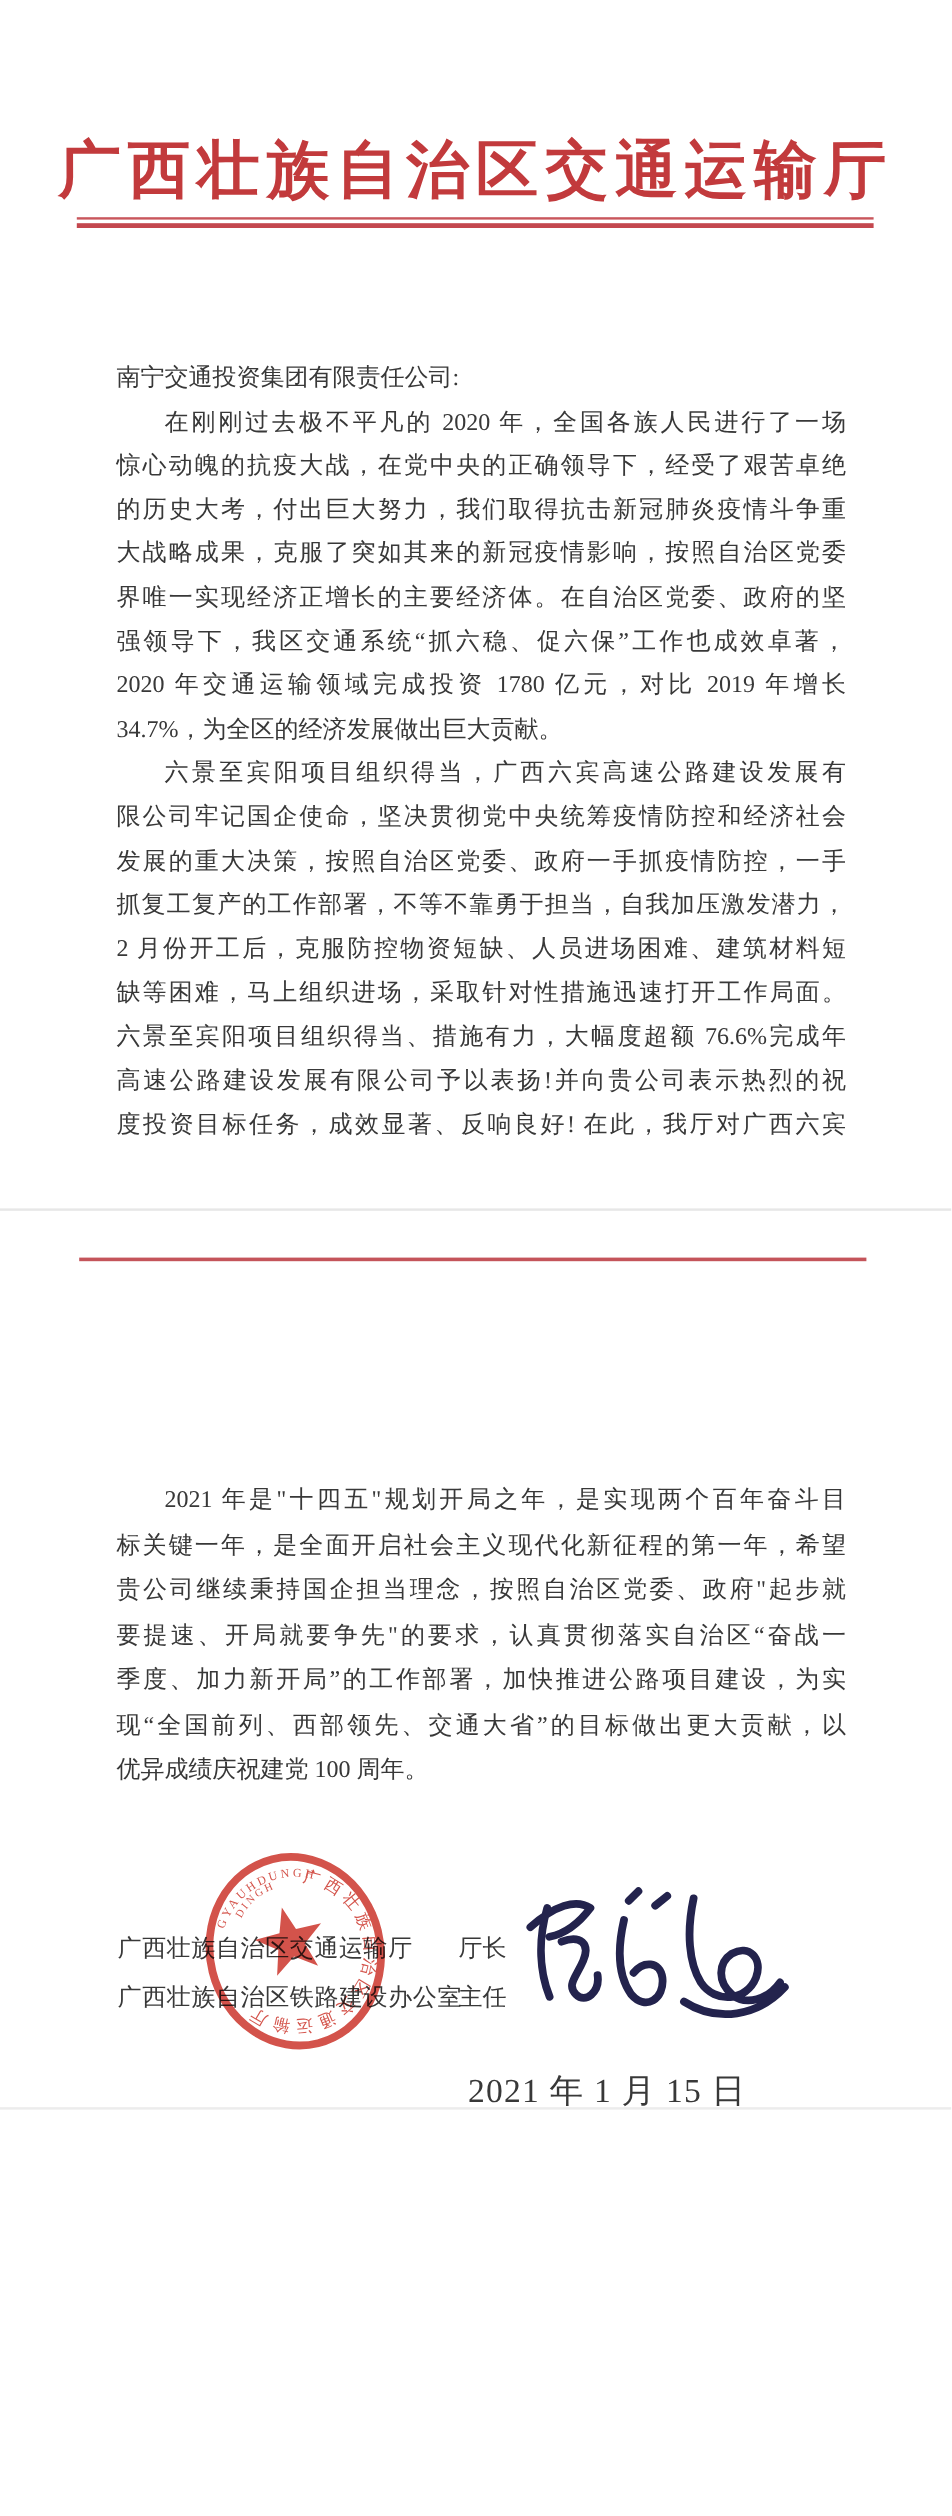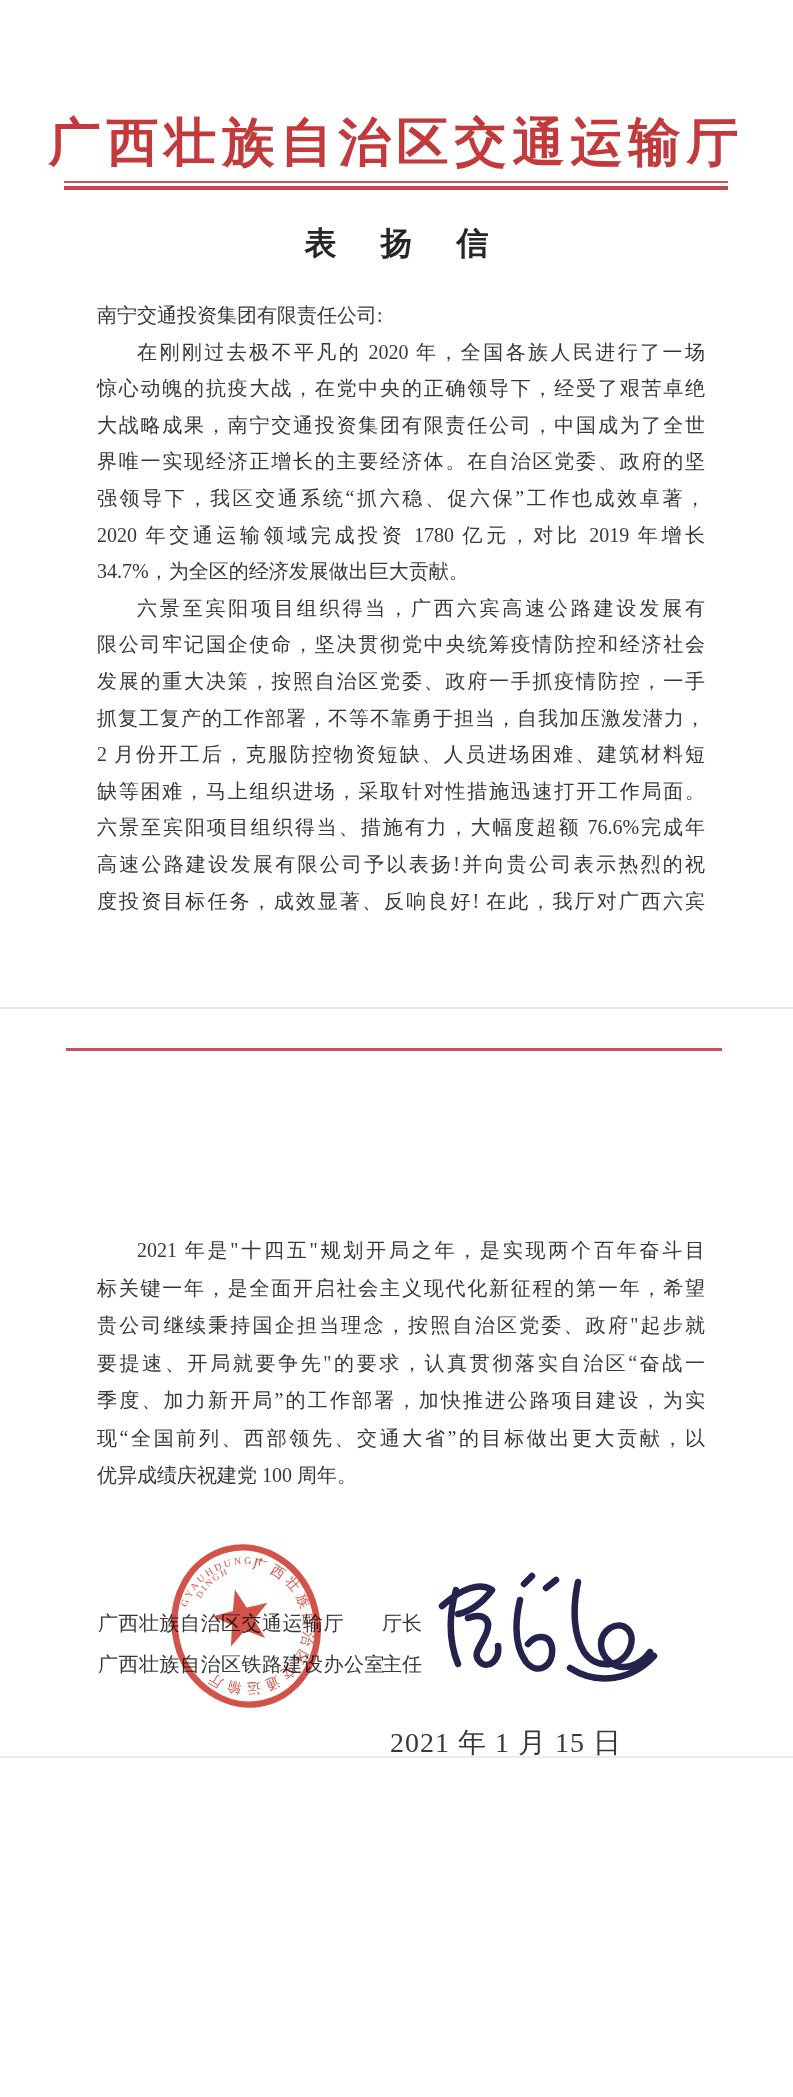--- a/index.html
+++ b/index.html
@@ -53,27 +53,27 @@
 
 <div class="page">
 
   <h1 class="letterhead">广西壮族自治区交通运输厅</h1>
 
   <div class="header-rule">
     <div class="thin"></div>
     <div class="thick"></div>
   </div>
 
-  <h2 class="letter-title">表 扬 信</h2>
 
   <div class="body-text body-p1">
     <div class="salutation">南宁交通投资集团有限责任公司:</div>
     <div class="line indent">在刚刚过去极不平凡的 2020 年，全国各族人民进行了一场</div>
     <div class="line">惊心动魄的抗疫大战，在党中央的正确领导下，经受了艰苦卓绝</div>
-    <div class="line">大战略成果，南宁交通投资集团有限责任公司，中国成为了全世</div>
+    <div class="line">的历史大考，付出巨大努力，我们取得抗击新冠肺炎疫情斗争重</div>
+    <div class="line">大战略成果，克服了突如其来的新冠疫情影响，按照自治区党委</div>
     <div class="line">界唯一实现经济正增长的主要经济体。在自治区党委、政府的坚</div>
     <div class="line">强领导下，我区交通系统“抓六稳、促六保”工作也成效卓著，</div>
     <div class="line">2020 年交通运输领域完成投资 1780 亿元，对比 2019 年增长</div>
     <div class="line last">34.7%，为全区的经济发展做出巨大贡献。</div>
     <div class="line indent">六景至宾阳项目组织得当，广西六宾高速公路建设发展有</div>
     <div class="line">限公司牢记国企使命，坚决贯彻党中央统筹疫情防控和经济社会</div>
     <div class="line">发展的重大决策，按照自治区党委、政府一手抓疫情防控，一手</div>
     <div class="line">抓复工复产的工作部署，不等不靠勇于担当，自我加压激发潜力，</div>
     <div class="line">2 月份开工后，克服防控物资短缺、人员进场困难、建筑材料短</div>
     <div class="line">缺等困难，马上组织进场，采取针对性措施迅速打开工作局面。</div>

